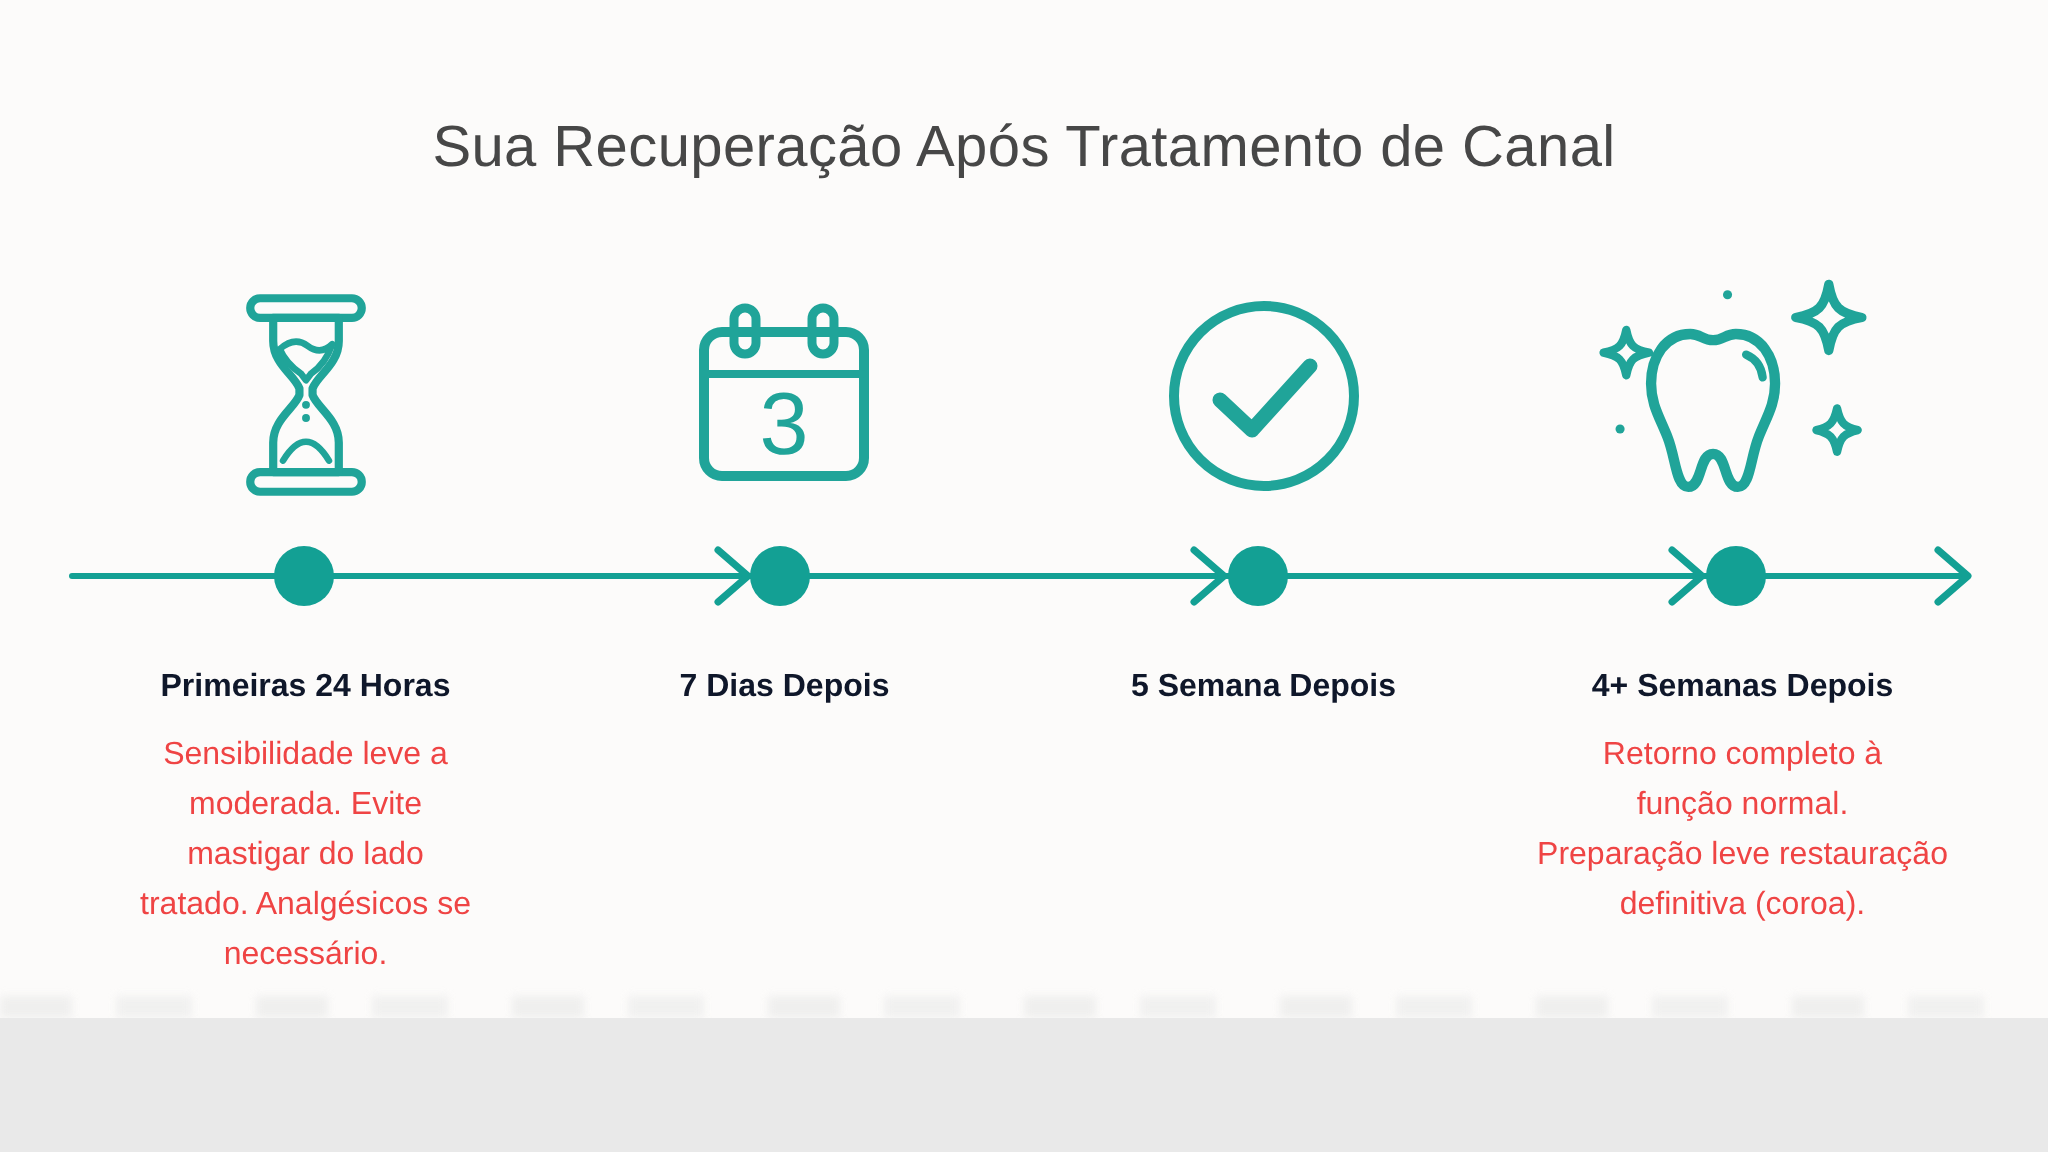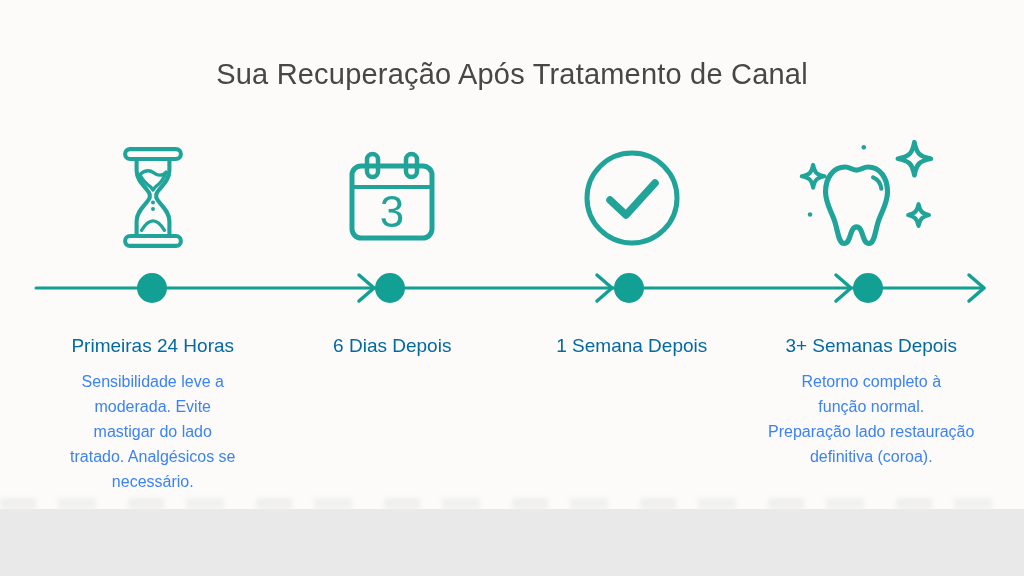--- a/index.html
+++ b/index.html
@@ -18,25 +18,25 @@
     display:flex;
   }
   .column {
     width:239.5px; display:flex; flex-direction:column;
     align-items:center; text-align:center;
   }
   .icon-box {
     height:135px; display:flex; align-items:center; justify-content:center;
   }
   .stage-heading {
-    margin-top:70px; font-size:19px; font-weight:400; color:#0369a1;
+    margin-top:70px; font-size:16px; font-weight:700; color:#0f172a;
     white-space:nowrap;
   }
   .stage-desc {
-    margin-top:12px; font-size:16px; line-height:25px; color:#3b82f6;
+    margin-top:12px; font-size:16px; line-height:25px; color:#ef4444;
     white-space:pre-line;
   }
   .timeline {
     position:absolute; left:0; top:267px; width:1024px; height:42px;
   }
   .bottom-blur {
     position:absolute; left:0; bottom:0; width:100%; height:11px;
     background:repeating-linear-gradient(90deg,
       #ededec 0 36px, rgba(0,0,0,0) 36px 58px,
       #efefee 58px 96px, rgba(0,0,0,0) 96px 128px);
@@ -94,49 +94,49 @@
     <div class="column">
       <div class="icon-box">
         <svg width="100" height="100" viewBox="0 0 100 100" fill="none" stroke="#20a499" stroke-width="5" stroke-linecap="round" stroke-linejoin="round">
           <rect x="10" y="18" width="80" height="72" rx="9"></rect>
           <line x1="11" y1="39" x2="89" y2="39" stroke-width="4"></line>
           <rect x="25" y="6" width="11" height="23" rx="5.5" stroke-width="4.5"></rect>
           <rect x="64" y="6" width="11" height="23" rx="5.5" stroke-width="4.5"></rect>
           <text x="50" y="79" text-anchor="middle" font-size="44" font-family="Liberation Sans, sans-serif" fill="#20a499" stroke="none">3</text>
         </svg>
       </div>
-      <div class="stage-heading">6 Dias Depois</div>
+      <div class="stage-heading">7 Dias Depois</div>
     </div>
 
     <div class="column">
       <div class="icon-box">
         <svg width="100" height="100" viewBox="0 0 100 100" fill="none" stroke="#20a499" stroke-linecap="round" stroke-linejoin="round">
           <circle cx="50" cy="50" r="45" stroke-width="5"></circle>
           <path d="M28,52 L44,67 L73,35" stroke-width="7.5"></path>
         </svg>
       </div>
-      <div class="stage-heading">1 Semana Depois</div>
+      <div class="stage-heading">5 Semana Depois</div>
     </div>
 
     <div class="column">
       <div class="icon-box">
         <svg width="152" height="124" viewBox="0 0 140 120" fill="none" stroke="#20a499" stroke-width="5" stroke-linecap="round" stroke-linejoin="round">
           <path d="M45,30 C33,30 26,41 26,54 C26,64 30,70 34,80 C38,90 38,104 44,104 C51,104 49,88 56,88 C63,88 61,104 68,104 C74,104 74,90 78,80 C82,70 86,64 86,54 C86,41 79,30 67,30 C62,30 61,33 56,33 C51,33 50,30 45,30 Z"></path>
           <path d="M72,40 Q79,43 80,51" stroke-width="4"></path>
           <path d="M112,6 C114,17 117,20 128,22 C117,24 114,27 112,38 C110,27 107,24 96,22 C107,20 110,17 112,6 Z" stroke-width="4.5"></path>
           <path d="M14,28 C15.5,35.5 17.5,37.5 25,39 C17.5,40.5 15.5,42.5 14,50 C12.5,42.5 10.5,40.5 3,39 C10.5,37.5 12.5,35.5 14,28 Z" stroke-width="4"></path>
           <path d="M116,66 C117.5,73 119.5,75 126,76.5 C119.5,78 117.5,80 116,87 C114.5,80 112.5,78 106,76.5 C112.5,75 114.5,73 116,66 Z" stroke-width="4"></path>
           <circle cx="63" cy="11" r="2.2" fill="#20a499" stroke="none"></circle>
           <circle cx="11" cy="76" r="2.2" fill="#20a499" stroke="none"></circle>
         </svg>
       </div>
-      <div class="stage-heading">3+ Semanas Depois</div>
+      <div class="stage-heading">4+ Semanas Depois</div>
       <div class="stage-desc">Retorno completo à
 função normal.
-Preparação lado restauração
+Preparação leve restauração
 definitiva (coroa).</div>
     </div>
 
   </div>
 
   <div class="bottom-blur"></div>
 
 </div>
 
 </body></html>

